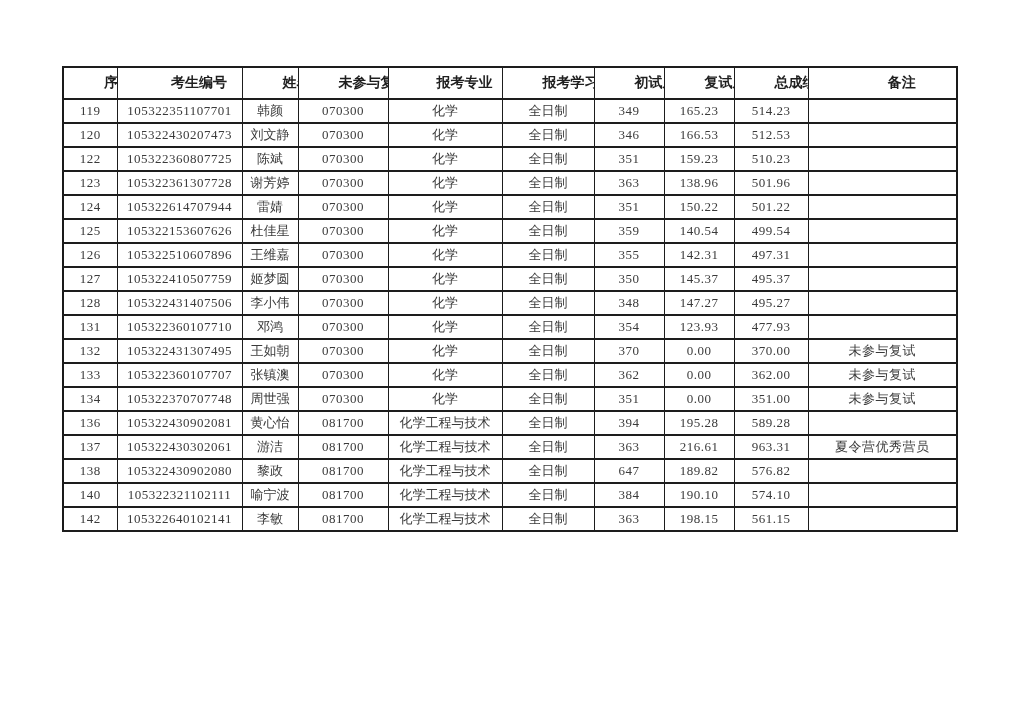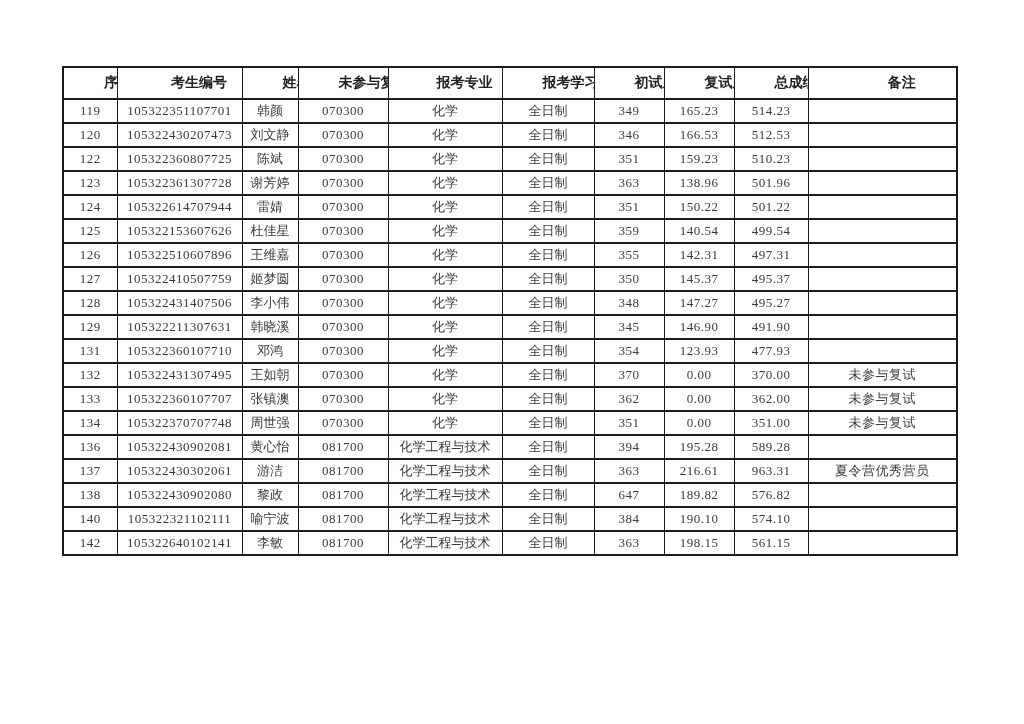--- a/index.html
+++ b/index.html
@@ -186,32 +186,20 @@
           <td>李小伟</td>
           <td class="num">070300</td>
           <td>化学</td>
           <td>全日制</td>
           <td class="num">348</td>
           <td class="num">147.27</td>
           <td class="num">495.27</td>
           <td class="num"></td>
         </tr>
         <tr>
-          <td class="num">129</td>
-          <td class="num">105322211307631</td>
-          <td>韩晓溪</td>
-          <td class="num">070300</td>
-          <td>化学</td>
-          <td>全日制</td>
-          <td class="num">345</td>
-          <td class="num">146.90</td>
-          <td class="num">491.90</td>
-          <td class="num"></td>
-        </tr>
-        <tr>
           <td class="num">131</td>
           <td class="num">105322360107710</td>
           <td>邓鸿</td>
           <td class="num">070300</td>
           <td>化学</td>
           <td>全日制</td>
           <td class="num">354</td>
           <td class="num">123.93</td>
           <td class="num">477.93</td>
           <td class="num"></td>

